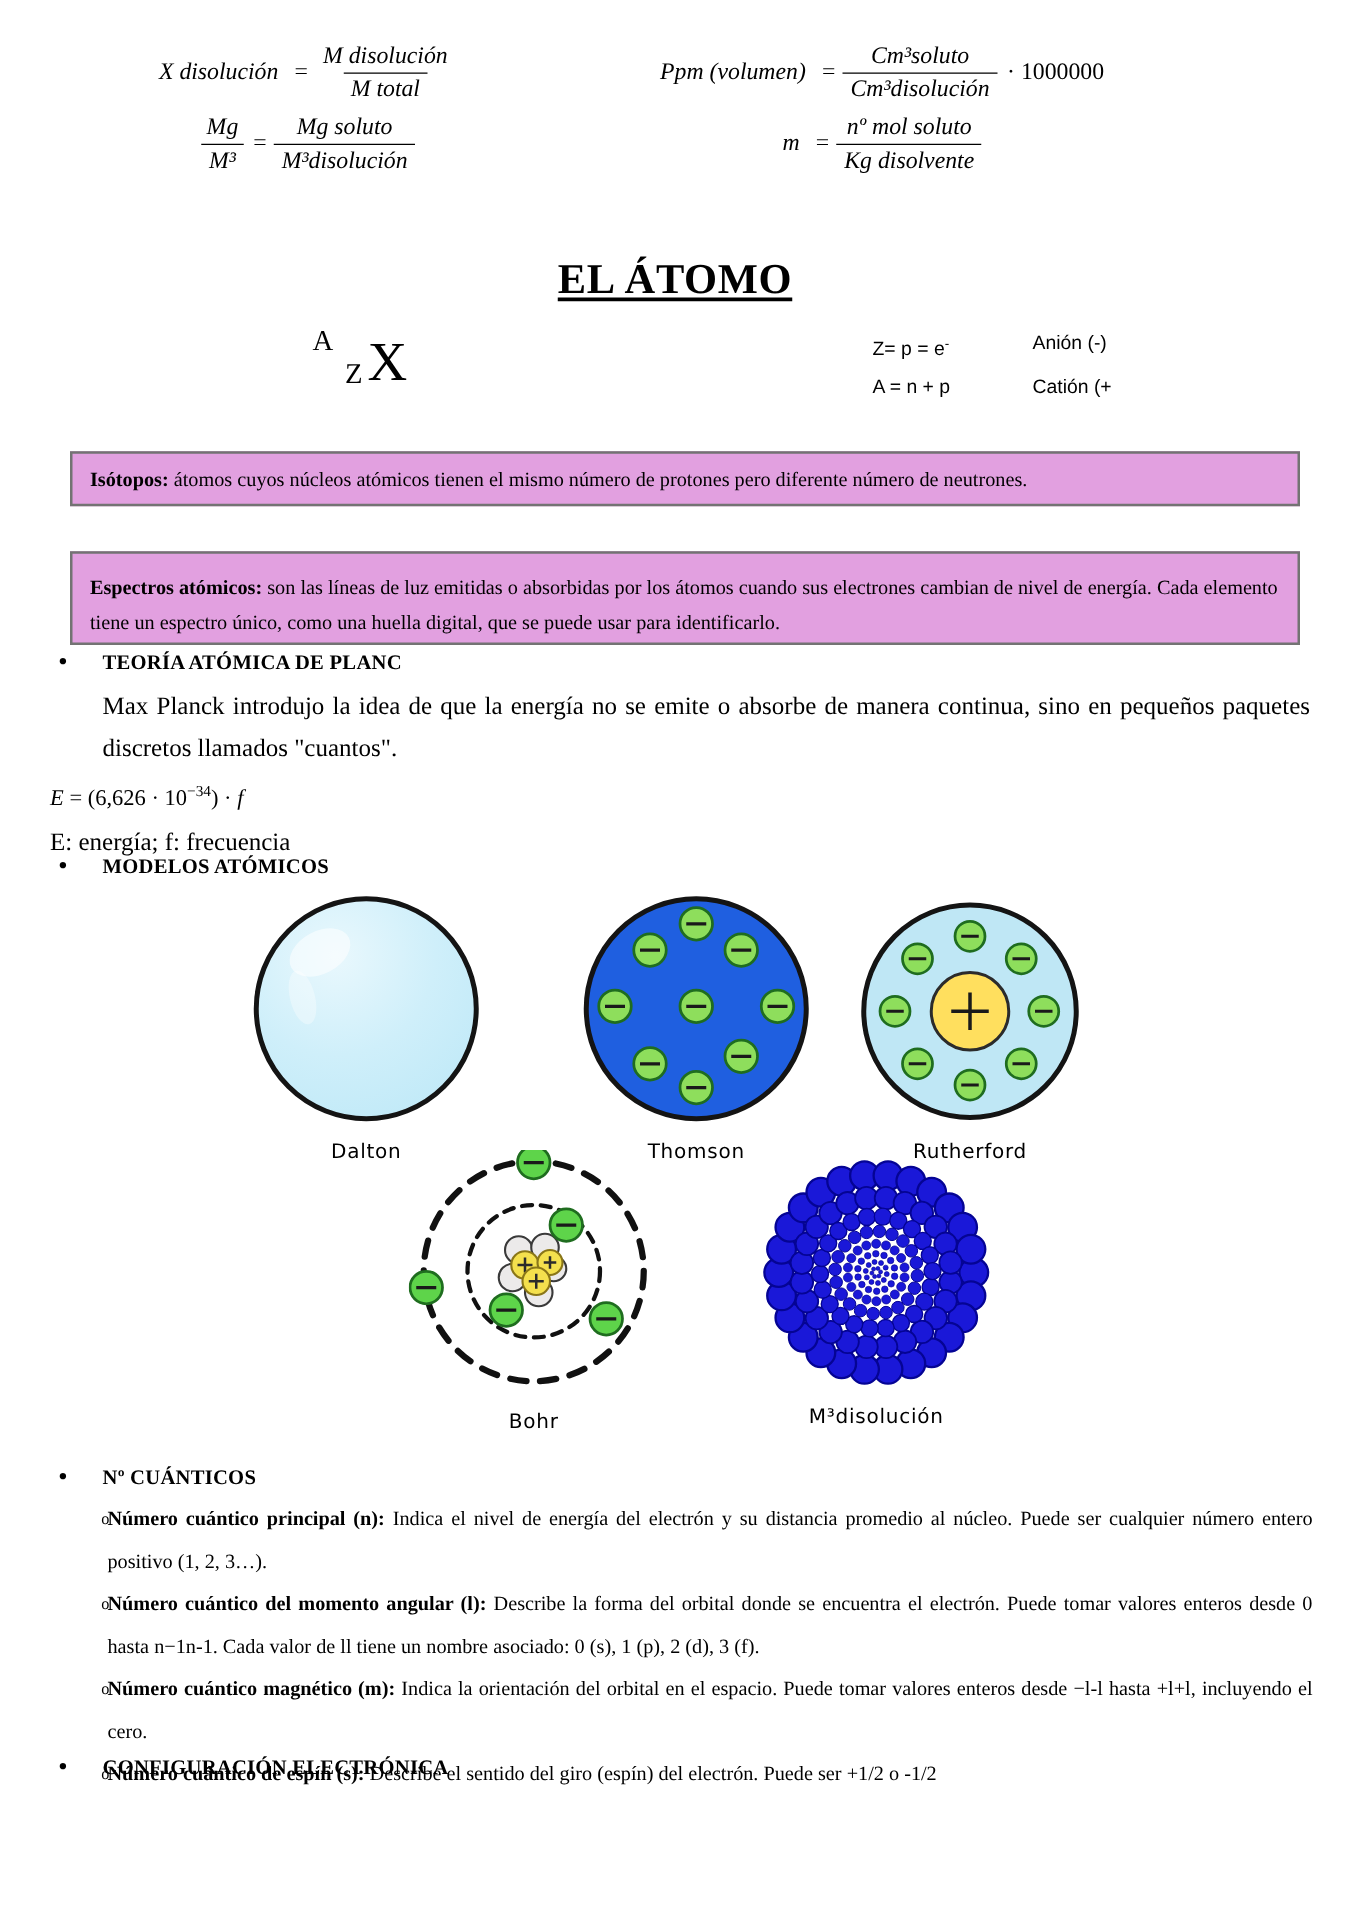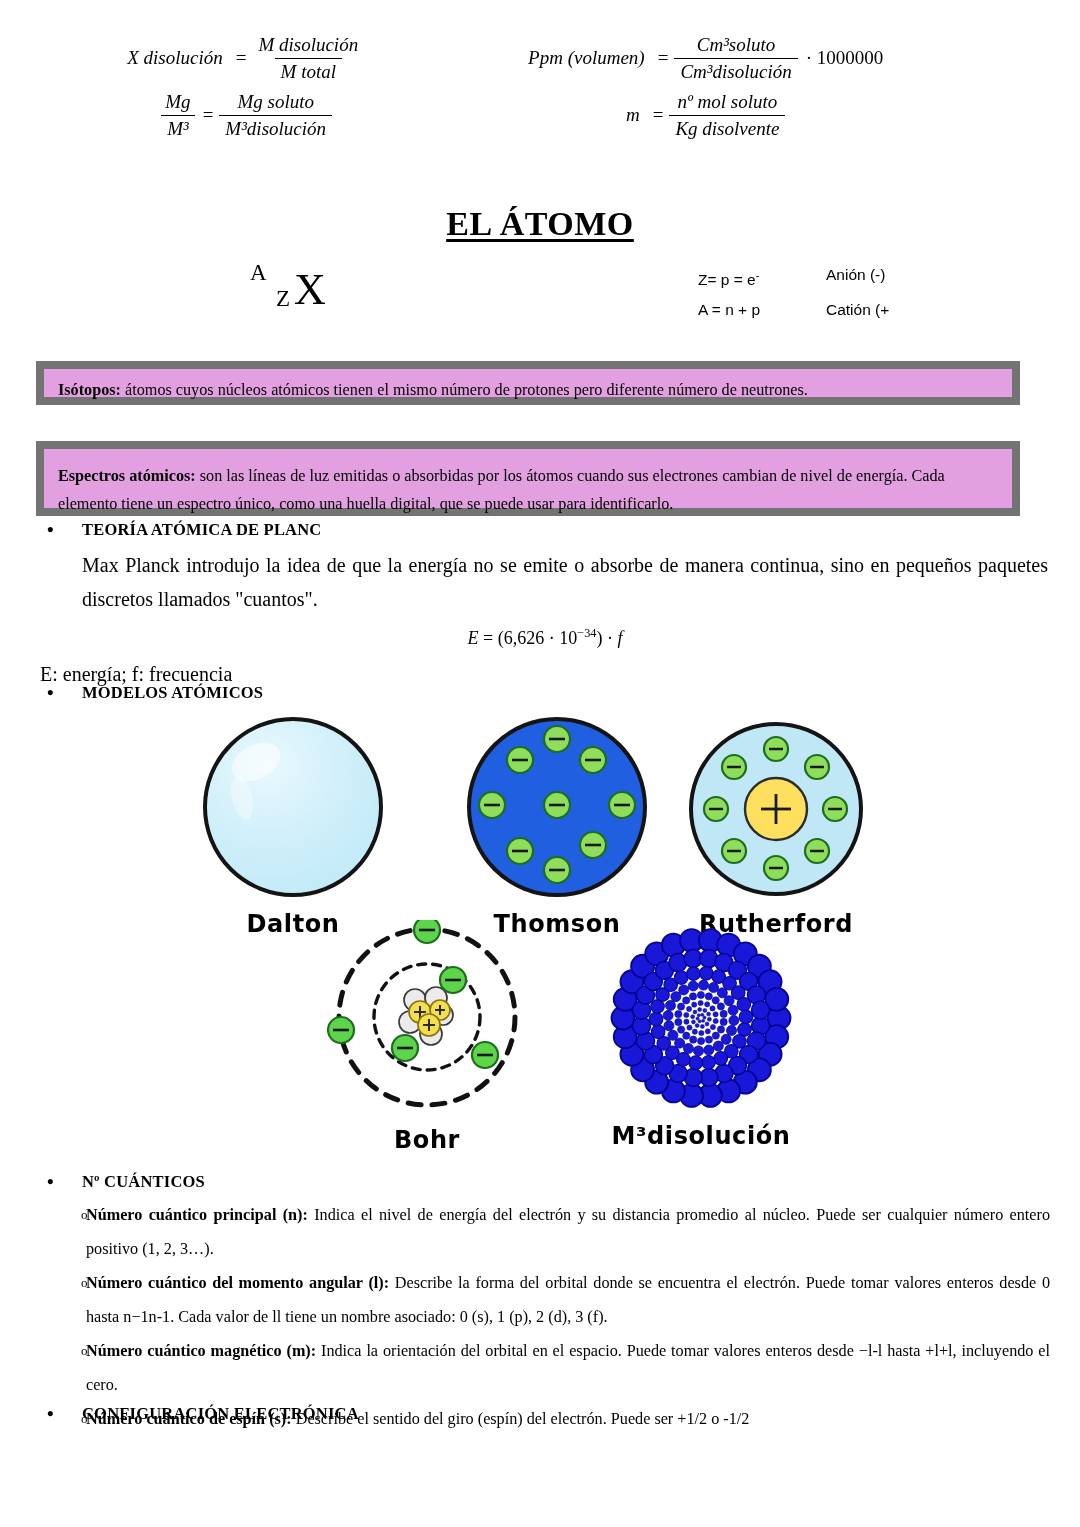--- a/index.html
+++ b/index.html
@@ -87,23 +87,23 @@
     width: 300px;
   }
   .zlegend .rowl { display: flex; }
   .zlegend .c1 { width: 128px; }
   .zlegend .c2 { width: 150px; }
   .zlegend sup { font-size: 0.7em; vertical-align: super; }
 
   
   .pinkbox {
     position: absolute;
-    left: 36px; width: 984px;
+    left: 56px; width: 984px;
     background: #e2a0e0;
-    border: 8px solid #737373;
+    border: 2px solid #737373;
     font-family: "Liberation Serif", "DejaVu Serif", serif;
     font-size: 16.2px;
     line-height: 28px;
     padding: 8px 14px 8px 14px;
   }
   .pinkbox b { font-weight: bold; }
   #box-isotopos  { top: 361px; height: 44px; padding-top: 7px; }
   #box-espectros { top: 441px; height: 75px; padding-top: 13px; }
 
   
@@ -123,21 +123,20 @@
   }
   .bullet-head .txt { letter-spacing: 0.2px; }
 
   .para {
     font-size: 20px;
     line-height: 34px;
     text-align: justify;
   }
 
   .centered-eq {
-    text-align: center;
     font-family: "Liberation Serif", "DejaVu Serif", serif;
     font-style: italic;
     font-size: 18px;
   }
   .centered-eq .up { font-style: normal; }
 
   .sub-item {
     display: flex;
     align-items: flex-start;
     font-size: 16.2px;
@@ -152,22 +151,22 @@
     color: #000;
   }
   .sub-item .sbody { flex: 1 1 auto; }
   .sub-item .sbody b { font-weight: bold; }
 
   
   .models { position: absolute; left: 0; top: 706px; width: 1080px; height: 455px; }
   .model { position: absolute; text-align: center; }
   .model .caption {
     font-family: "DejaVu Sans", "Liberation Sans", sans-serif;
-    font-weight: bold;
-    font-size: 24px;
+    font-weight: normal;
+    font-size: 16px;
     letter-spacing: 0.6px;
     margin-top: 4px;
   }
 </style>
 </head>
 <body>
 
 <div class="formula-row">
 
   <div class="formula-col left">

